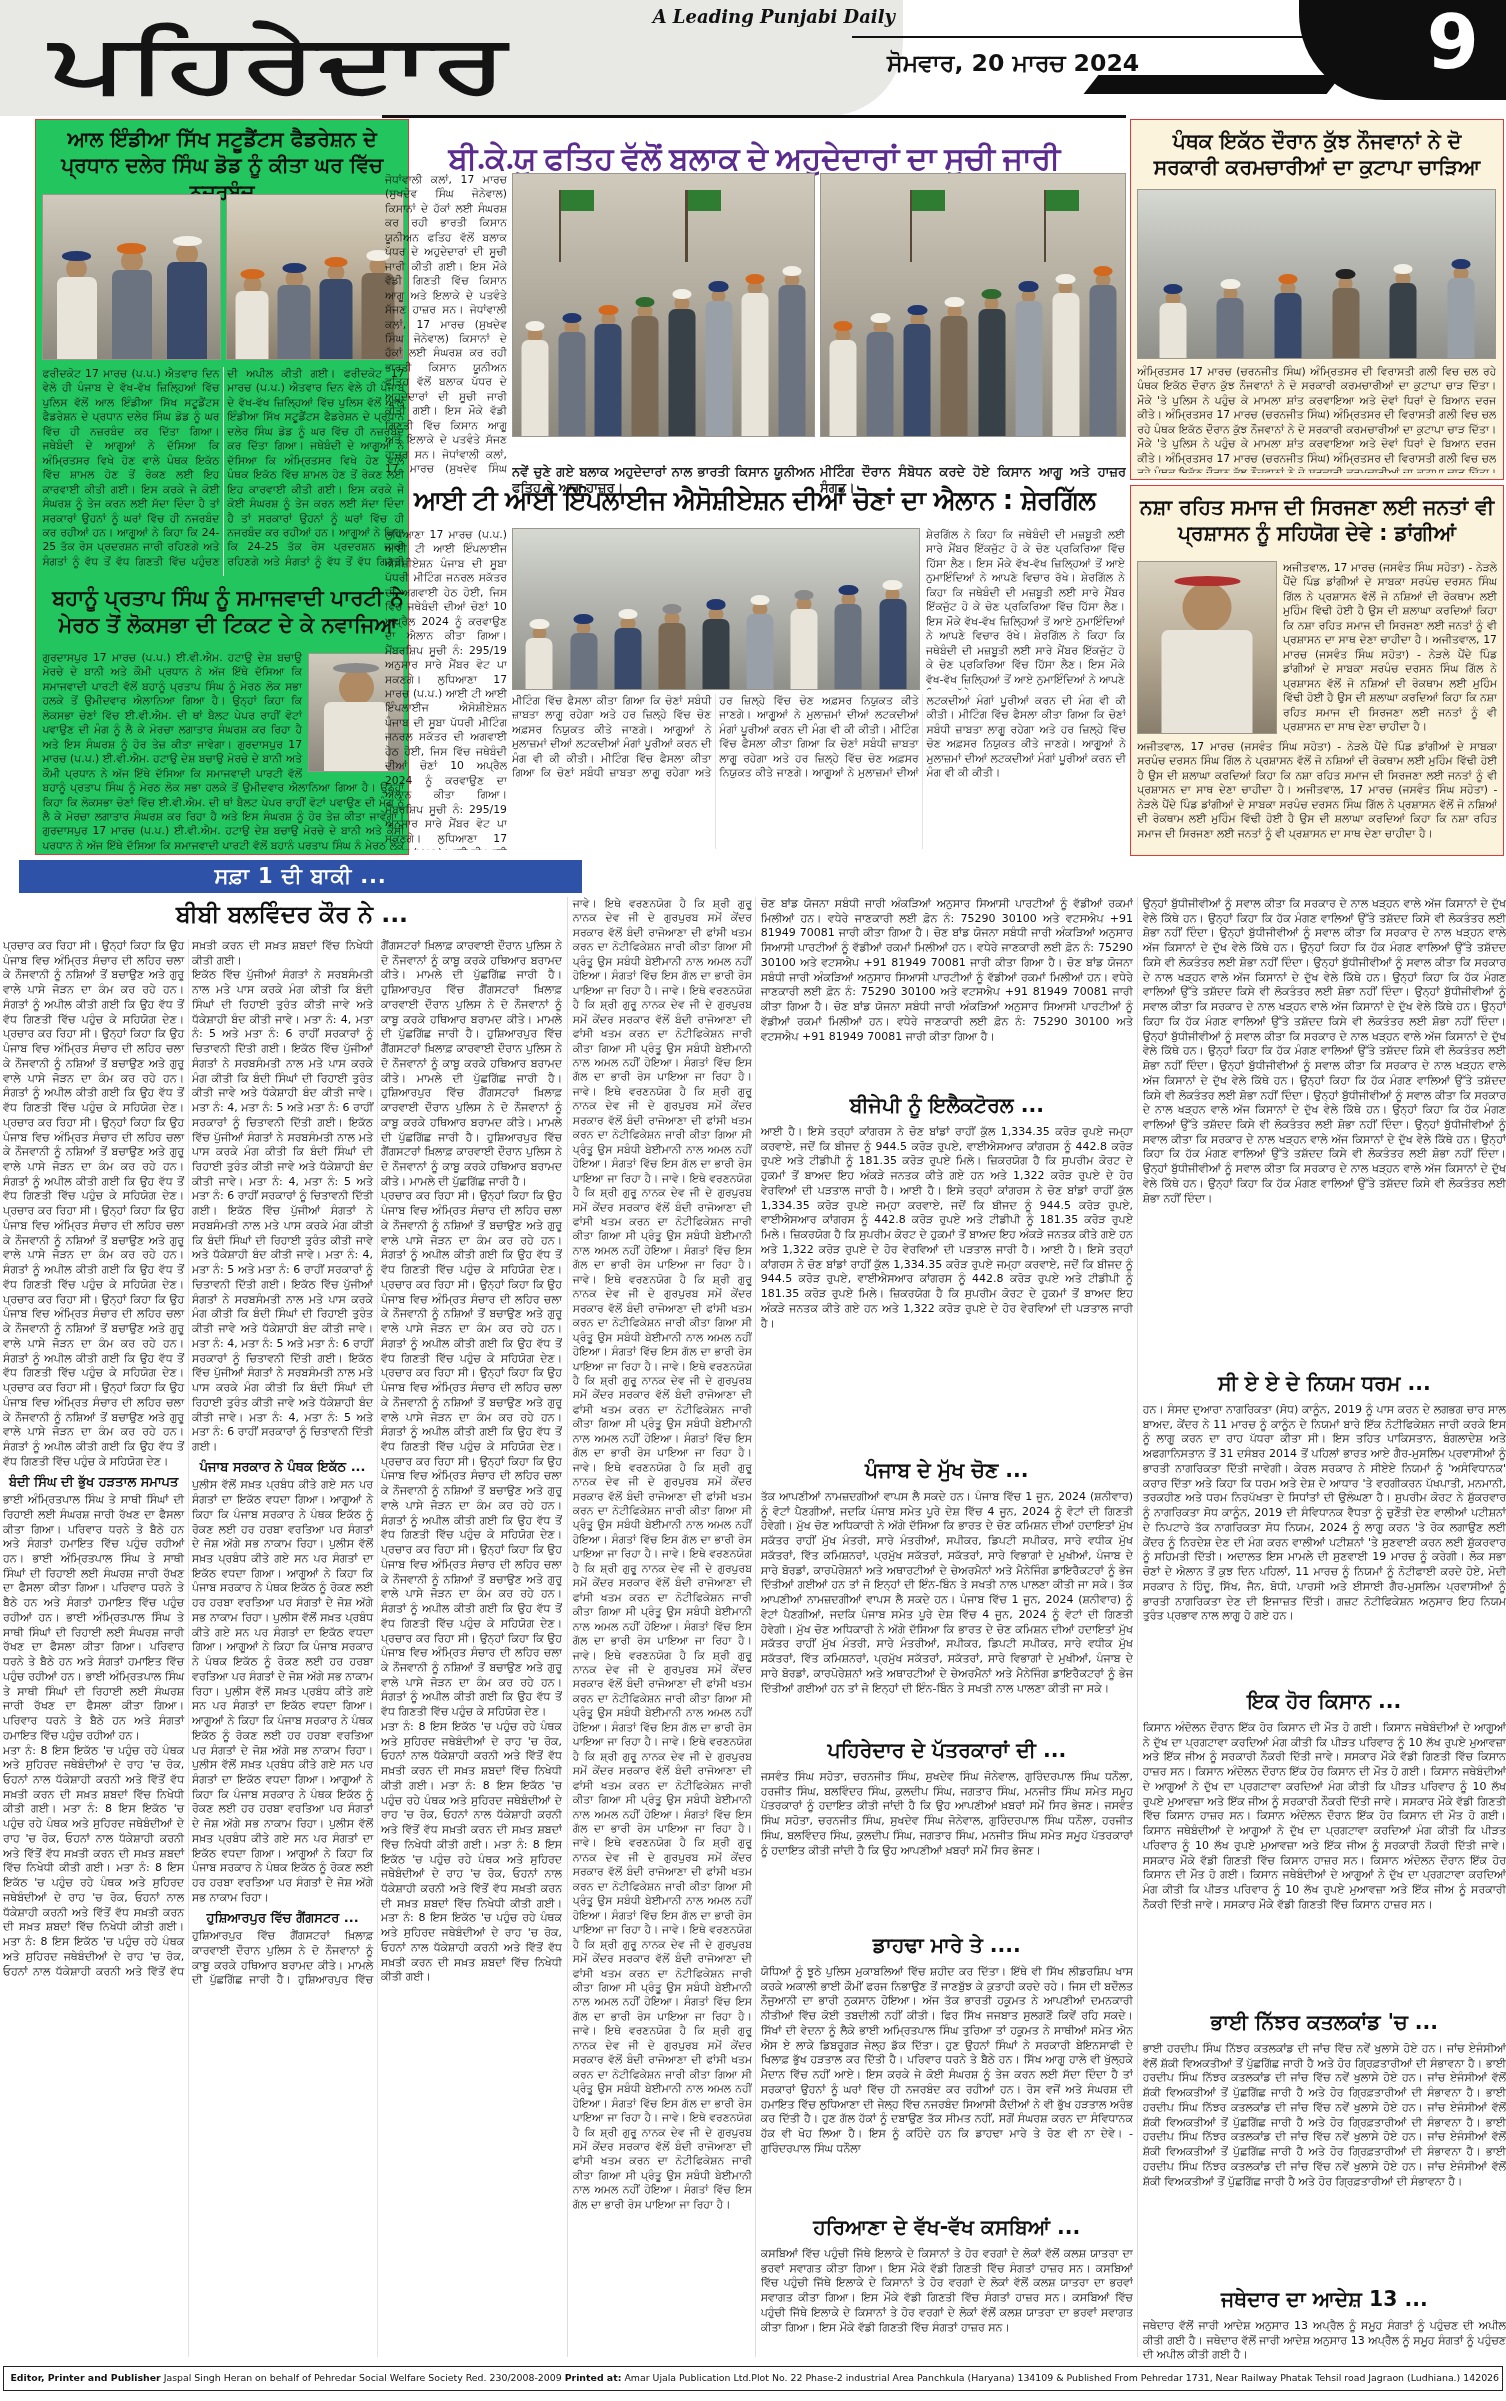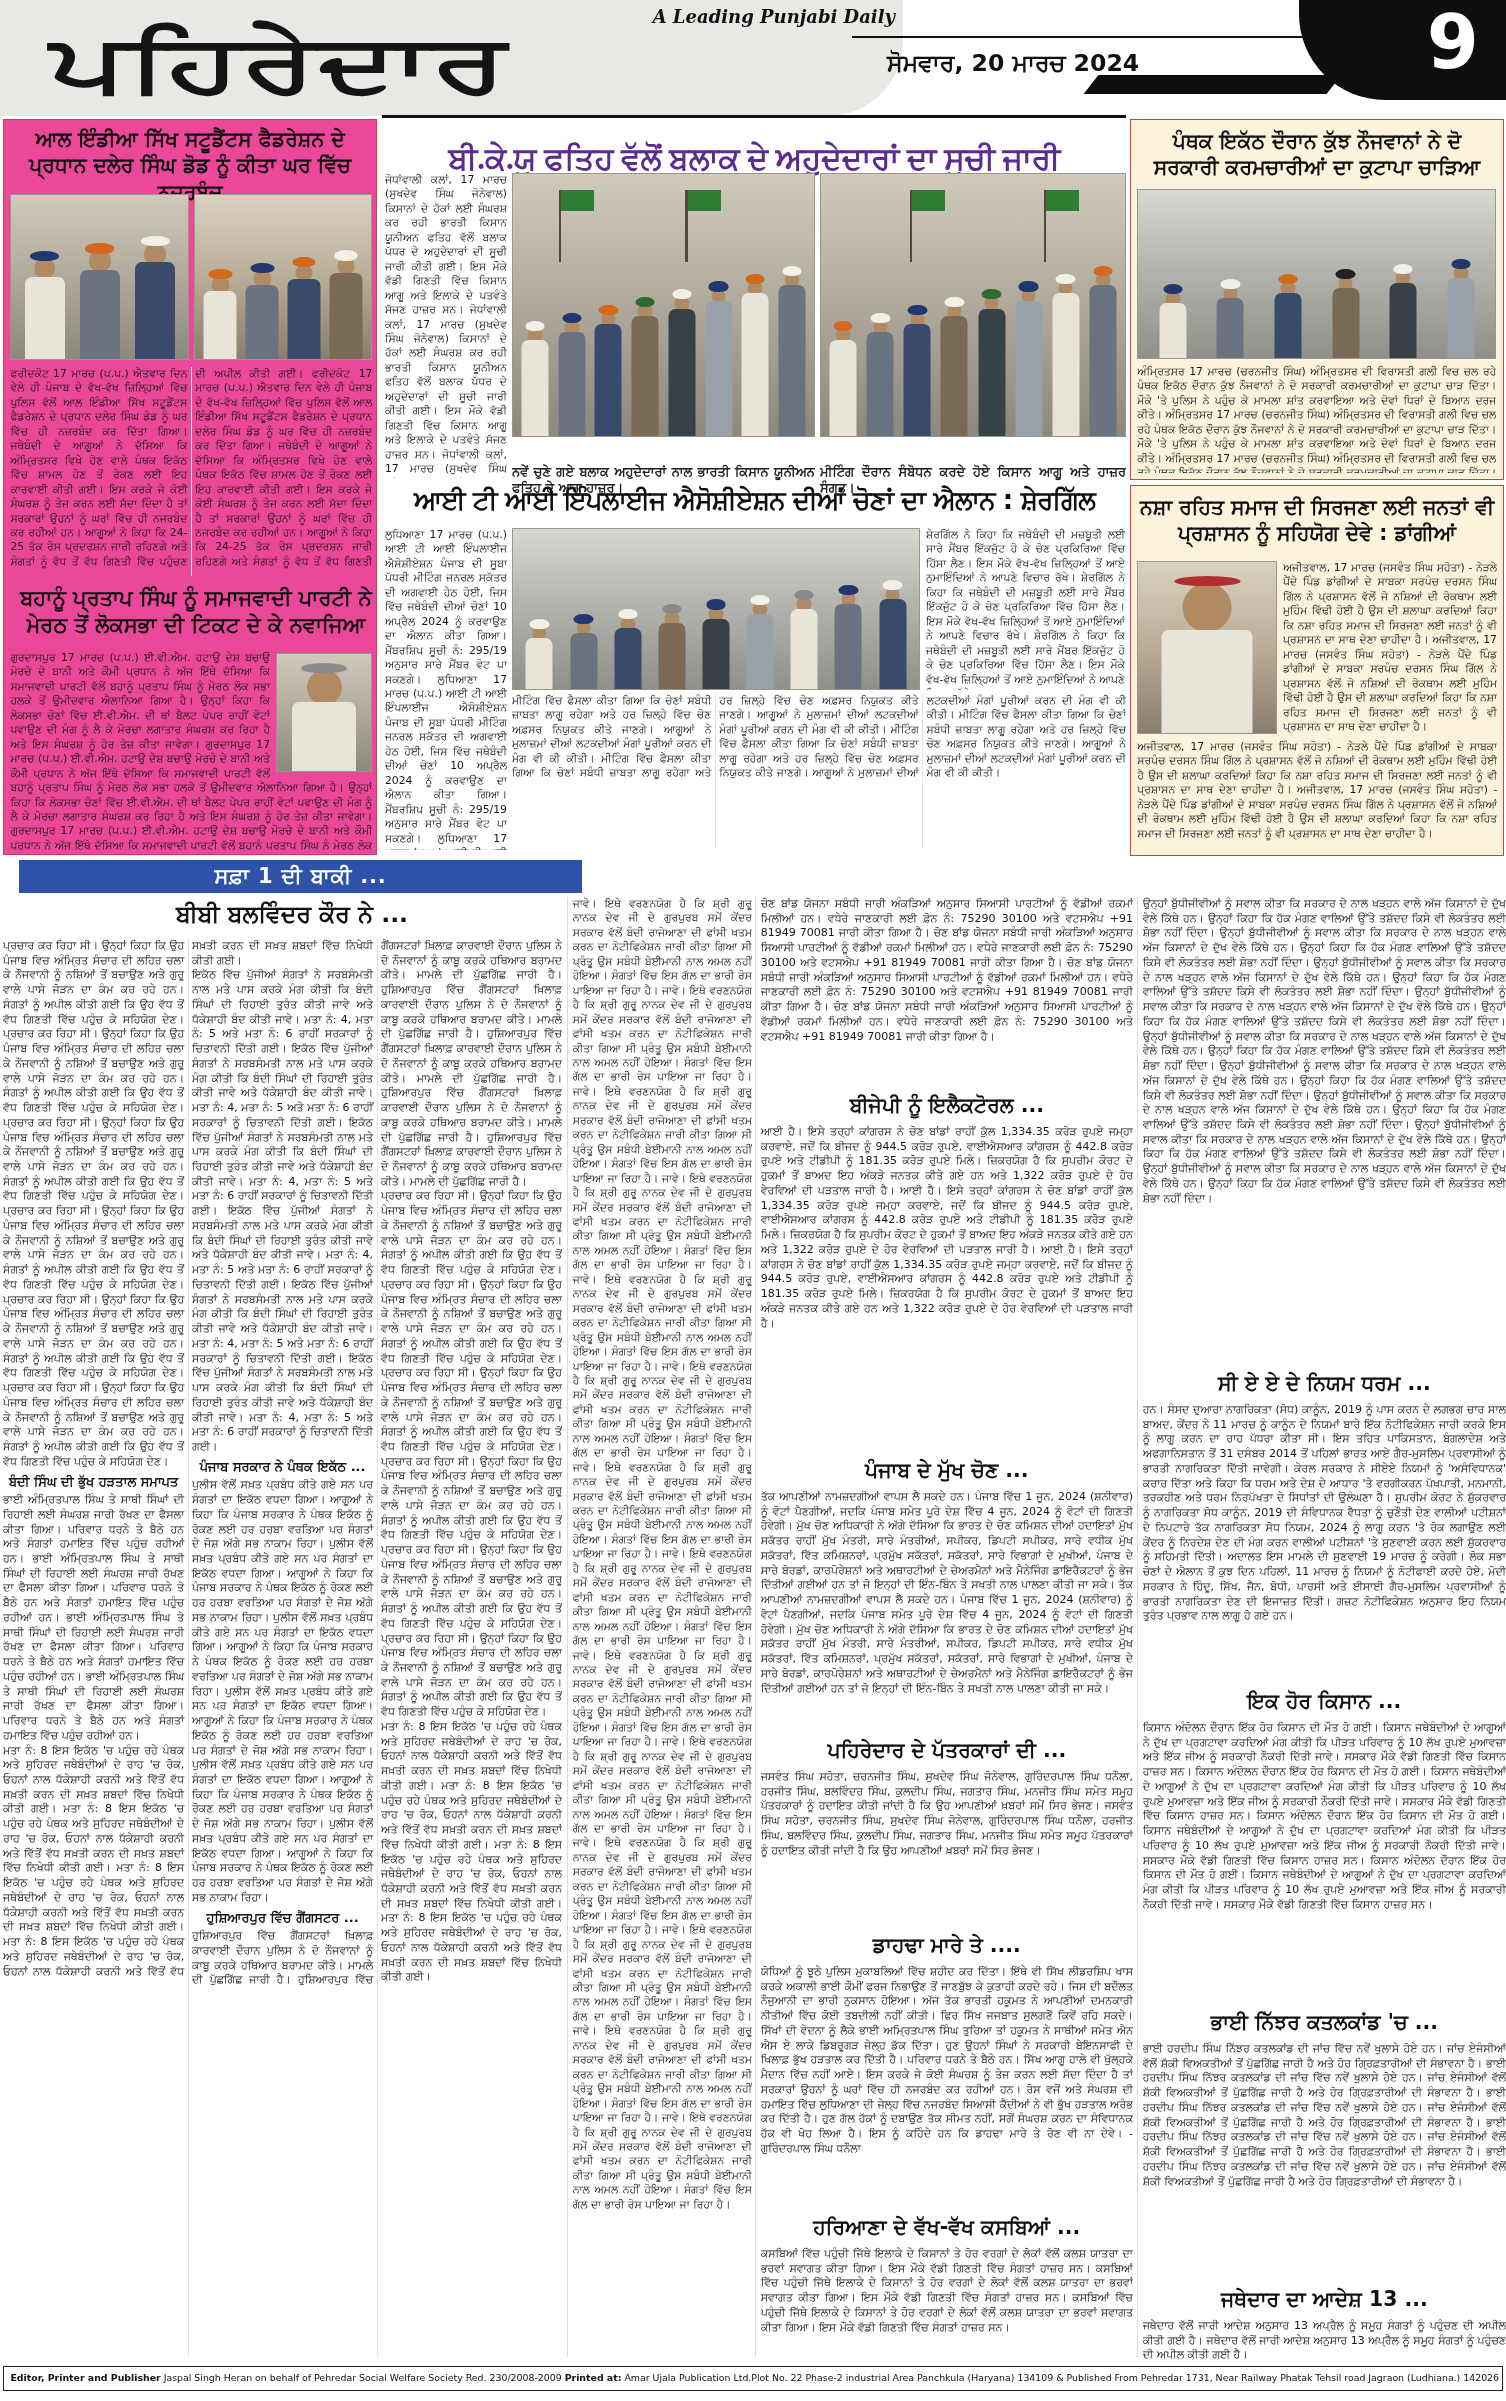--- a/index.html
+++ b/index.html
@@ -12,21 +12,21 @@
            font-style:italic;font-weight:bold;font-size:18px;color:#111;}
   .logo{left:50px;top:27px;font-size:79px;font-weight:bold;line-height:.95;color:#141414;
         transform:scale(1.5,1);transform-origin:left top;white-space:nowrap;letter-spacing:1.6px;}
   .mast-rule{left:852px;top:36px;width:655px;height:2.4px;background:#111;}
   .mast-date{left:887px;top:49px;font-size:23.6px;font-weight:600;color:#111;}
   .mast-wedge{left:1091px;top:75px;width:243px;height:19px;background:#0e0e0e;transform:skewX(-38deg);}
   .badge{left:1299px;top:0;width:207px;height:100px;background:#0e0e0e;border-radius:0 0 0 86px;}
   .badge-num{position:absolute;right:27px;top:4.7px;font-size:75px;font-weight:bold;color:#fff;line-height:1;}
   .center-rule{left:382px;top:115px;width:744px;height:3.1px;background:#111;}
   
-  .redbox{border:1.6px solid #dd3b3b;background:#ec4899;box-sizing:border-box;}
+  .redbox{border:1.6px solid #dd3b3b;background:#22c55e;box-sizing:border-box;margin-left:32px;}
   .creambox{border:1.6px solid #dd3b3b;background:#fcf3dd;box-sizing:border-box;}
   .hl{font-weight:bold;text-align:center;line-height:1.28;color:#101010;}
   .hl-doad{font-size:20.4px;padding:6.3px 7.9px 1.6px;}
   .hl-purple{font-size:31px;color:#5b2b8f;line-height:1.45;}
   .hl-iti{font-size:26px;letter-spacing:-0.8px;}
   .hl-box{font-size:20.4px;padding:7.9px 6.3px 3.1px;}
   .hl-sub{font-size:21px;padding:4.7px 6.3px 1.6px;}
   
   .bt{font-size:10.8px;line-height:1.34;text-align:justify;color:#151515;overflow:hidden;}
   .bt2{column-count:2;column-gap:7.9px;column-rule:0.8px solid #e3e3e3;}

